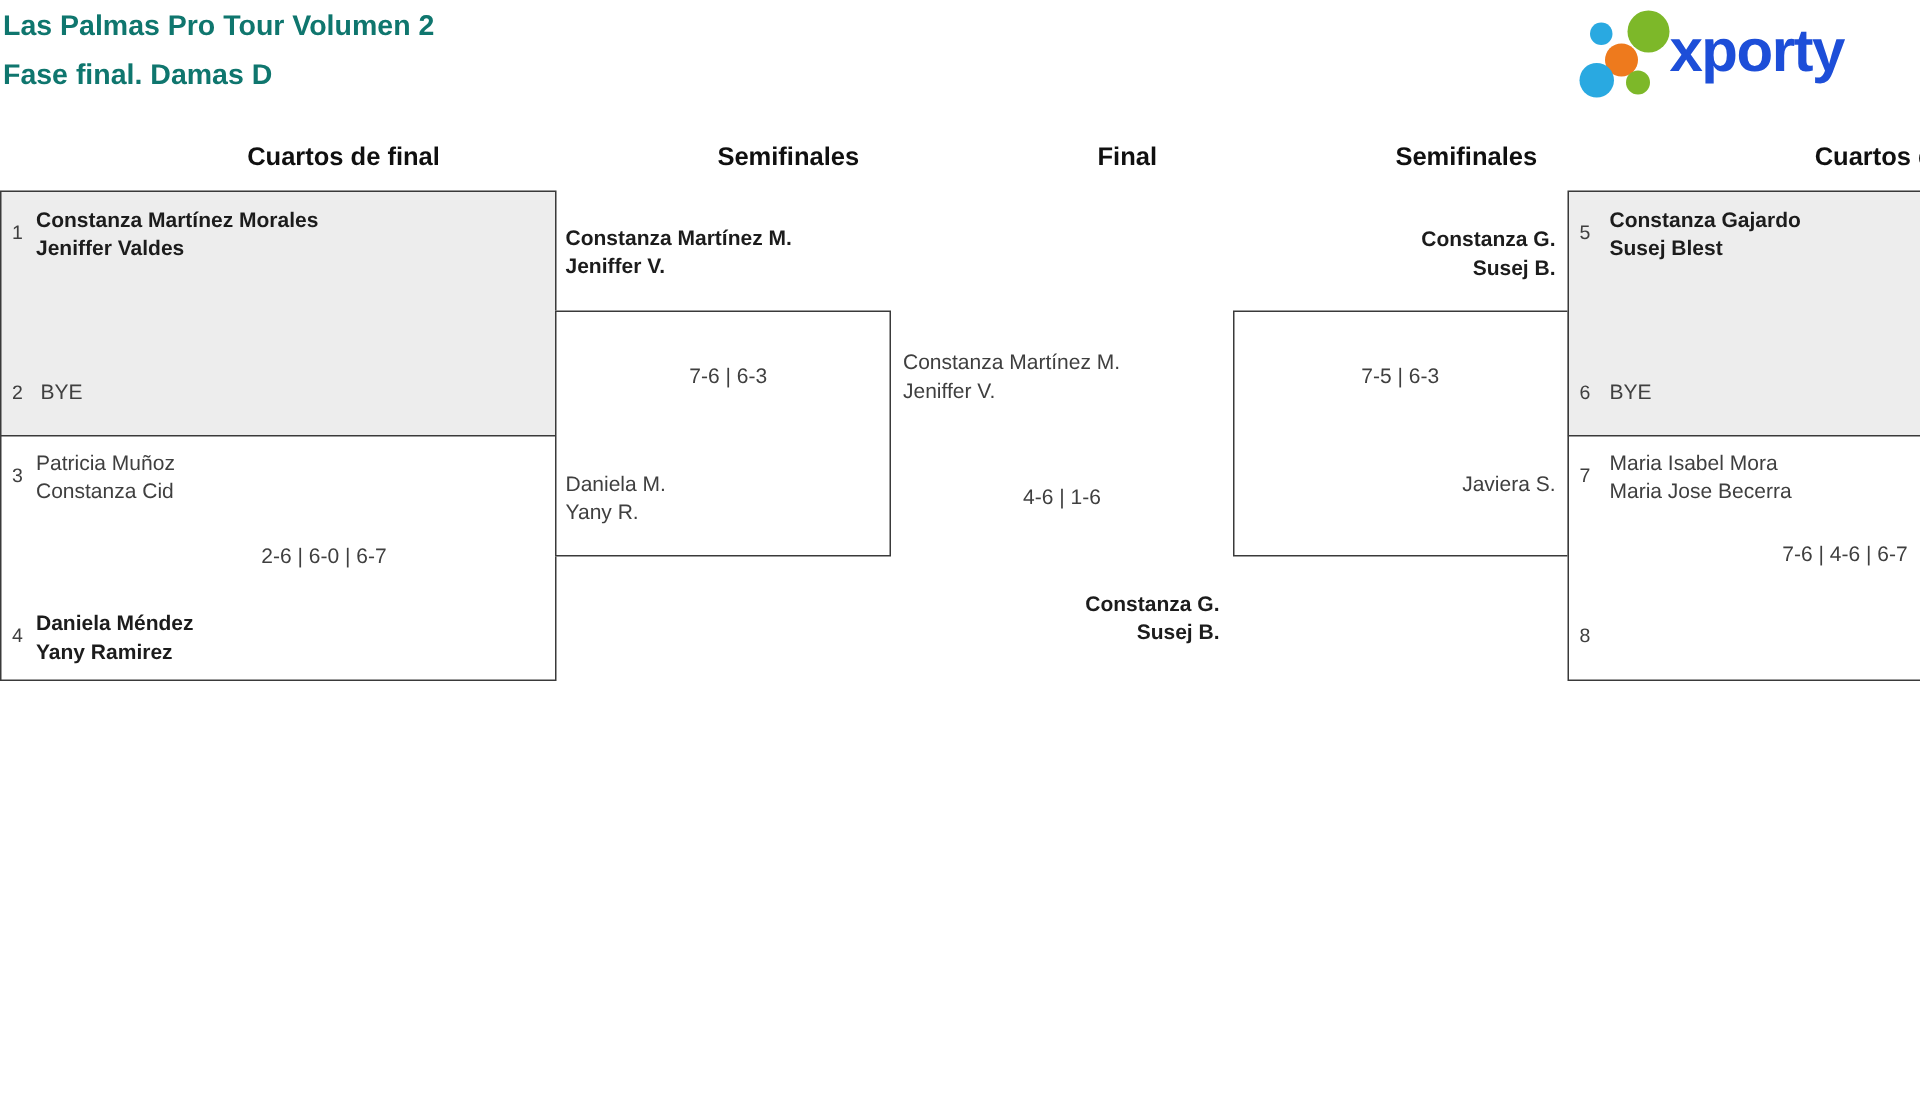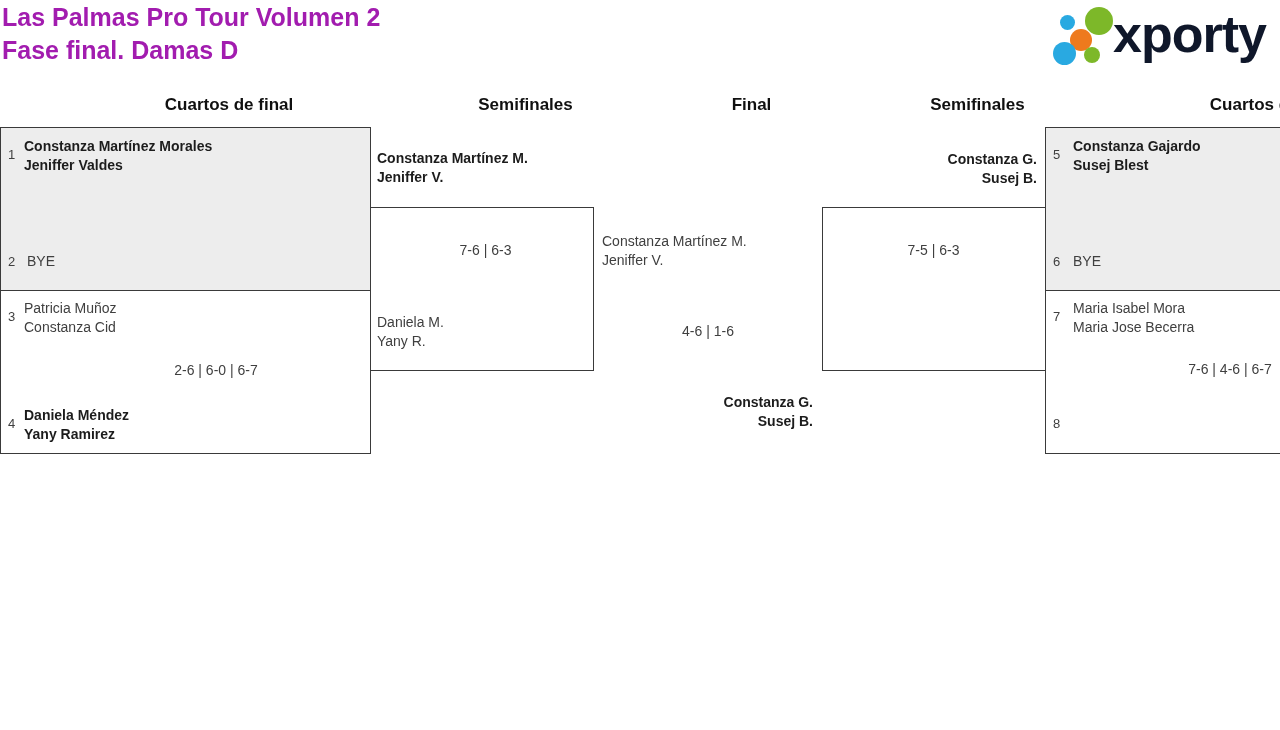--- a/index.html
+++ b/index.html
@@ -1,43 +1,43 @@
 <!DOCTYPE html>
 <html><head>
 <meta charset="utf-8">
 <style>
   html,body{margin:0;padding:0;background:#fff;}
   .page{
     position:relative;width:1280px;height:730px;background:#ffffff;
     overflow:hidden;font-family:"Liberation Sans",sans-serif;
   }
   .title{
-    position:absolute;left:2px;top:1px;font-size:25px;line-height:33px;
-    font-weight:700;color:#a21caf;white-space:nowrap;
+    position:absolute;left:2px;top:1px;font-size:19px;line-height:33px;
+    font-weight:700;color:#0f766e;white-space:nowrap;
   }
   .hdr{
     position:absolute;top:95px;font-size:17px;font-weight:600;color:#101010;
     text-align:center;white-space:nowrap;margin-left:44px;
   }
   .box{position:absolute;border:1px solid #3a3a3a;box-sizing:border-box;background:#fff;}
   .gray{background:#ededed;}
   .team{
     position:absolute;font-size:14px;line-height:19px;color:#3f3f3f;white-space:nowrap;
   }
   .bold{font-weight:700;color:#1c1c1c;}
   .seed{position:absolute;font-size:13px;line-height:16px;color:#3f3f3f;}
   .score{
     position:absolute;font-size:14px;line-height:17px;color:#3f3f3f;
     text-align:center;white-space:nowrap;
   }
   .right{text-align:right;}
   .dot{position:absolute;border-radius:50%;}
   .logo-text{
-    position:absolute;left:1113px;top:9px;font-size:52px;line-height:50px;
-    font-weight:700;color:#0f172a;letter-spacing:-1px;white-space:nowrap;
+    position:absolute;left:1113px;top:9px;font-size:40px;line-height:50px;
+    font-weight:700;color:#1d4ed8;letter-spacing:-1px;white-space:nowrap;
   }
 </style>
 </head>
 <body>
 
 <div class="page">
 
   <div class="title">
     <div>Las Palmas Pro Tour Volumen 2</div>
     <div>Fase final. Damas D</div>
@@ -104,20 +104,21 @@
     <div>Constanza G.</div>
     <div>Susej B.</div>
   </div>
 
   <div class="team bold right" style="left:822px;width:215px;top:150px;">
     <div>Constanza G.</div>
     <div>Susej B.</div>
   </div>
   <div class="score" style="left:822px;width:223px;top:242px;">7-5 | 6-3</div>
   <div class="team right" style="left:822px;width:215px;top:313px;">
+    <div>Javiera S.</div>
   </div>
 
   <div class="seed" style="left:1053px;top:147px;">5</div>
   <div class="team bold" style="left:1073px;top:137px;">
     <div>Constanza Gajardo</div>
     <div>Susej Blest</div>
   </div>
   <div class="seed" style="left:1053px;top:254px;">6</div>
   <div class="team" style="left:1073px;top:252px;">BYE</div>
 

